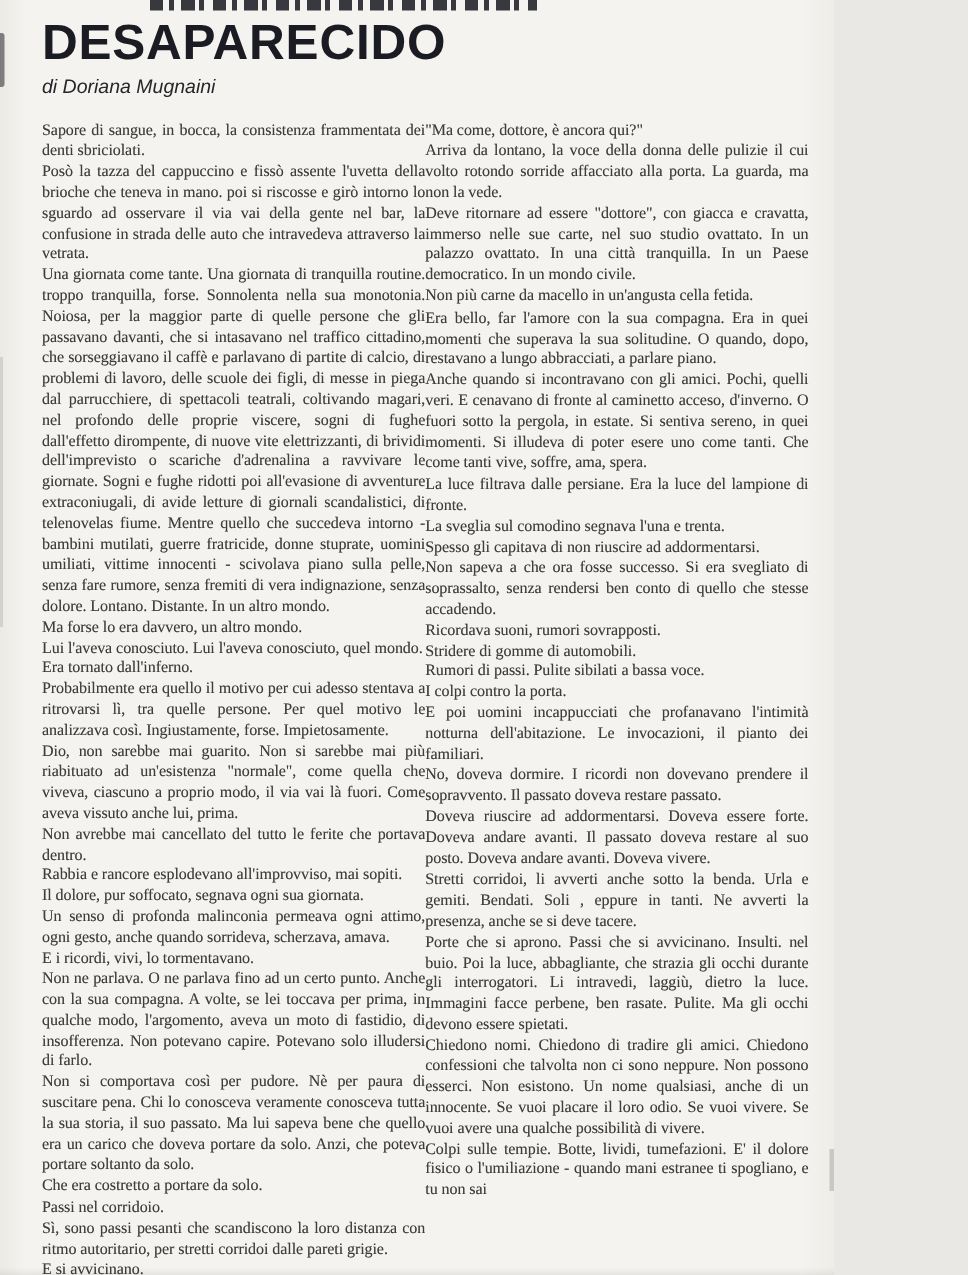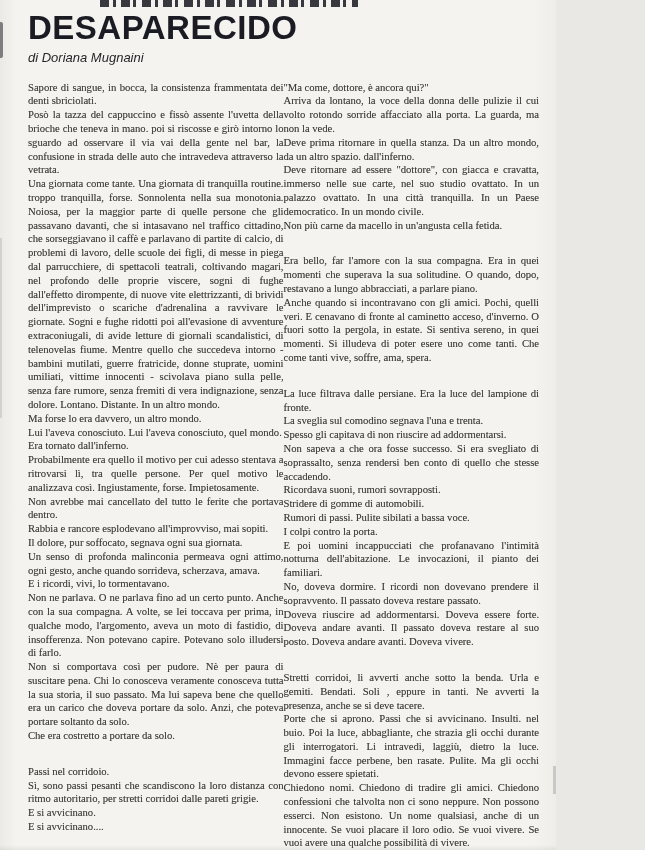--- a/index.html
+++ b/index.html
@@ -59,21 +59,21 @@
     text-align: justify;
     hyphens: auto;
   }
   .col p {
     margin: 0;
     font-size: 10.7px;
     line-height: 13.8px;
     letter-spacing: -0.05px;
     text-shadow: 0 0 0.4px rgba(60,58,55,0.45);
   }
-  .col p.gap { margin-top: 22px; }
+  .col p.gap { margin-top: 1px; }
 
   
   .edge-mark-1 {
     position: absolute; left: 0; top: 22px;
     width: 3px; height: 36px;
     background: rgba(35,35,42,0.55);
     border-radius: 0 2px 2px 0;
   }
   .edge-mark-2 {
     position: absolute; left: 0; top: 238px;
@@ -110,37 +110,37 @@
 
   <main class="columns">
     <div class="col" id="col-left">
         <p>Sapore di sangue, in bocca, la consistenza frammentata dei denti sbriciolati.</p>
         <p>Posò la tazza del cappuccino e fissò assente l'uvetta della brioche che teneva in mano. poi si riscosse e girò intorno lo sguardo ad osservare il via vai della gente nel bar, la confusione in strada delle auto che intravedeva attraverso la vetrata.</p>
         <p>Una giornata come tante. Una giornata di tranquilla routine. troppo tranquilla, forse. Sonnolenta nella sua monotonia. Noiosa, per la maggior parte di quelle persone che gli passavano davanti, che si intasavano nel traffico cittadino, che sorseggiavano il caffè e parlavano di partite di calcio, di problemi di lavoro, delle scuole dei figli, di messe in piega dal parrucchiere, di spettacoli teatrali, coltivando magari, nel profondo delle proprie viscere, sogni di fughe dall'effetto dirompente, di nuove vite elettrizzanti, di brividi dell'imprevisto o scariche d'adrenalina a ravvivare le giornate. Sogni e fughe ridotti poi all'evasione di avventure extraconiugali, di avide letture di giornali scandalistici, di telenovelas fiume. Mentre quello che succedeva intorno - bambini mutilati, guerre fratricide, donne stuprate, uomini umiliati, vittime innocenti - scivolava piano sulla pelle, senza fare rumore, senza fremiti di vera indignazione, senza dolore. Lontano. Distante. In un altro mondo.</p>
         <p>Ma forse lo era davvero, un altro mondo.</p>
         <p>Lui l'aveva conosciuto. Lui l'aveva conosciuto, quel mondo.</p>
         <p>Era tornato dall'inferno.</p>
         <p>Probabilmente era quello il motivo per cui adesso stentava a ritrovarsi lì, tra quelle persone. Per quel motivo le analizzava così. Ingiustamente, forse. Impietosamente.</p>
+        <p>Dio, non sarebbe mai guarito. Non si sarebbe mai più riabituato ad un'esistenza "normale", come quella che viveva, ciascuno a proprio modo, il via vai là fuori. Come aveva vissuto anche lui, prima.</p>
         <p>Non avrebbe mai cancellato del tutto le ferite che portava dentro.</p>
         <p>Rabbia e rancore esplodevano all'improvviso, mai sopiti.</p>
         <p>Il dolore, pur soffocato, segnava ogni sua giornata.</p>
         <p>Un senso di profonda malinconia permeava ogni attimo, ogni gesto, anche quando sorrideva, scherzava, amava.</p>
         <p>E i ricordi, vivi, lo tormentavano.</p>
         <p>Non ne parlava. O ne parlava fino ad un certo punto. Anche con la sua compagna. A volte, se lei toccava per prima, in qualche modo, l'argomento, aveva un moto di fastidio, di insofferenza. Non potevano capire. Potevano solo illudersi di farlo.</p>
         <p>Non si comportava così per pudore. Nè per paura di suscitare pena. Chi lo conosceva veramente conosceva tutta la sua storia, il suo passato. Ma lui sapeva bene che quello era un carico che doveva portare da solo. Anzi, che poteva portare soltanto da solo.</p>
         <p>Che era costretto a portare da solo.</p>
         <p class="gap">Passi nel corridoio.</p>
         <p>Sì, sono passi pesanti che scandiscono la loro distanza con ritmo autoritario, per stretti corridoi dalle pareti grigie.</p>
         <p>E si avvicinano.</p>
         <p>E si avvicinano....</p>
       </div>
     <div class="col" id="col-right">
         <p>"Ma come, dottore, è ancora qui?"</p>
         <p>Arriva da lontano, la voce della donna delle pulizie il cui volto rotondo sorride affacciato alla porta. La guarda, ma non la vede.</p>
-        <p>Deve prima ritornare in quella stanza. Da un altro mondo, da un altro spazio. dall'inferno.</p>
         <p>Deve ritornare ad essere "dottore", con giacca e cravatta, immerso nelle sue carte, nel suo studio ovattato. In un palazzo ovattato. In una città tranquilla. In un Paese democratico. In un mondo civile.</p>
         <p>Non più carne da macello in un'angusta cella fetida.</p>
         <p class="gap">Era bello, far l'amore con la sua compagna. Era in quei momenti che superava la sua solitudine. O quando, dopo, restavano a lungo abbracciati, a parlare piano.</p>
         <p>Anche quando si incontravano con gli amici. Pochi, quelli veri. E cenavano di fronte al caminetto acceso, d'inverno. O fuori sotto la pergola, in estate. Si sentiva sereno, in quei momenti. Si illudeva di poter esere uno come tanti. Che come tanti vive, soffre, ama, spera.</p>
         <p class="gap">La luce filtrava dalle persiane. Era la luce del lampione di fronte.</p>
         <p>La sveglia sul comodino segnava l'una e trenta.</p>
         <p>Spesso gli capitava di non riuscire ad addormentarsi.</p>
         <p>Non sapeva a che ora fosse successo. Si era svegliato di soprassalto, senza rendersi ben conto di quello che stesse accadendo.</p>
         <p>Ricordava suoni, rumori sovrapposti.</p>
         <p>Stridere di gomme di automobili.</p>

